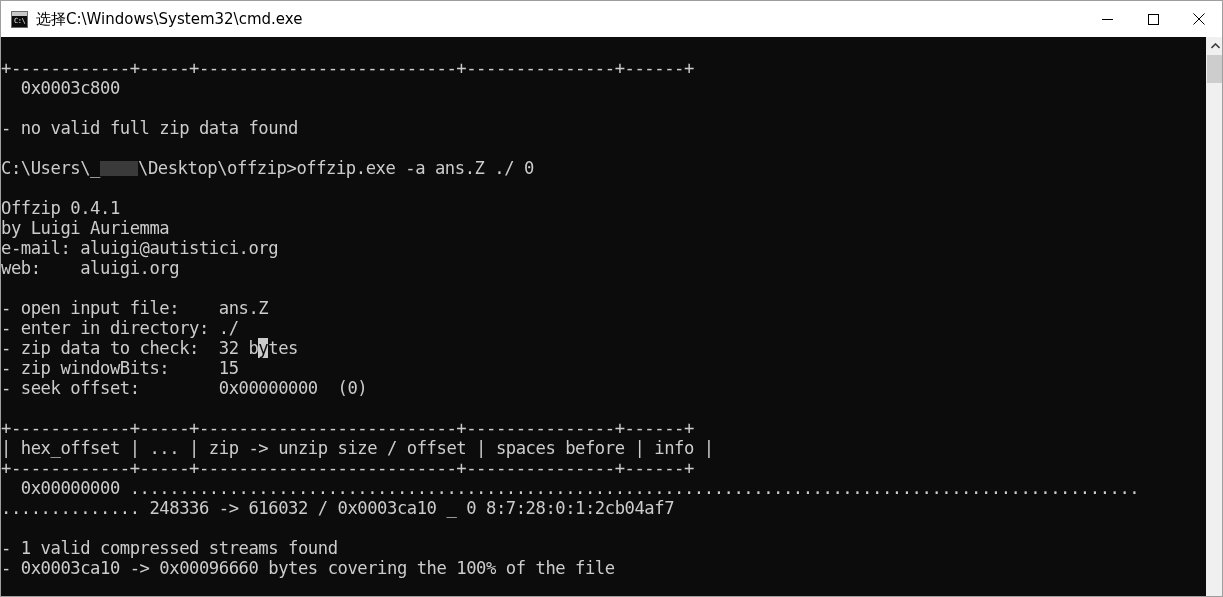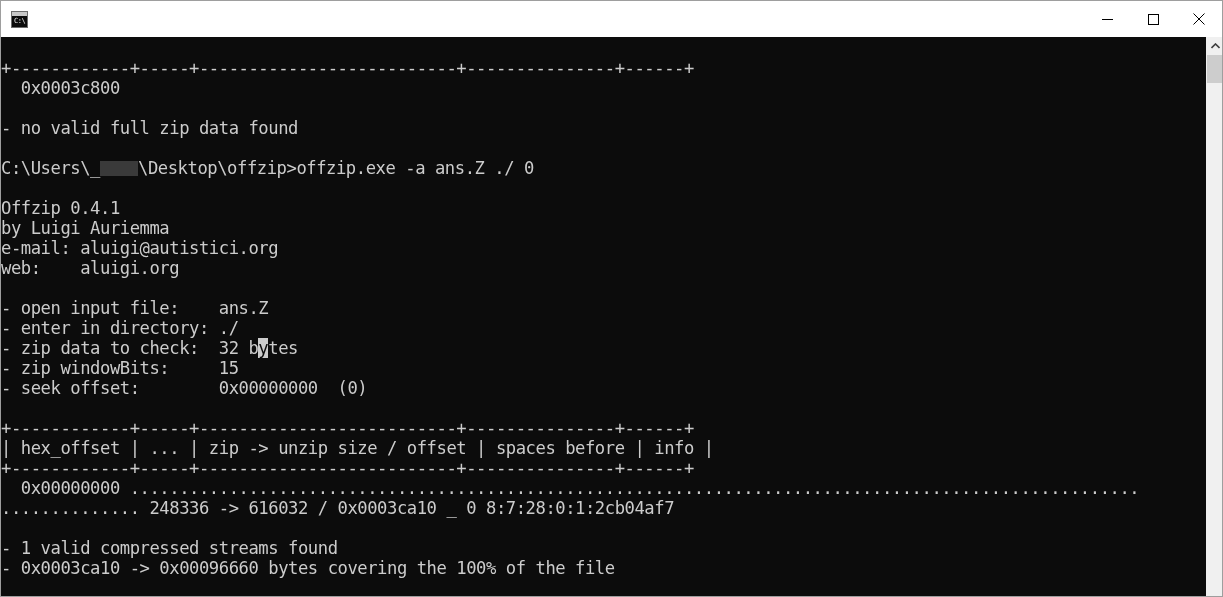--- a/index.html
+++ b/index.html
@@ -168,20 +168,21 @@
 </head>
 <body>
 
 <div id="window">
 
   <div id="titlebar">
     <div id="titlebar-left">
       <div class="cmd-icon">
         <span class="prompt">C:\</span>
       </div>
+      <div id="titlebar-title">选择C:\Windows\System32\cmd.exe</div>
     </div>
     <div id="window-controls">
       <div class="wc minimize">
         <svg width="11" height="11" viewBox="0 0 11 11" aria-hidden="true">
           <line x1="0" y1="5.5" x2="11" y2="5.5" stroke="#000" stroke-width="1"></line>
         </svg>
       </div>
       <div class="wc maximize">
         <svg width="11" height="11" viewBox="0 0 11 11" aria-hidden="true">
           <rect x="0.5" y="0.5" width="10" height="10" fill="none" stroke="#000" stroke-width="1"></rect>

